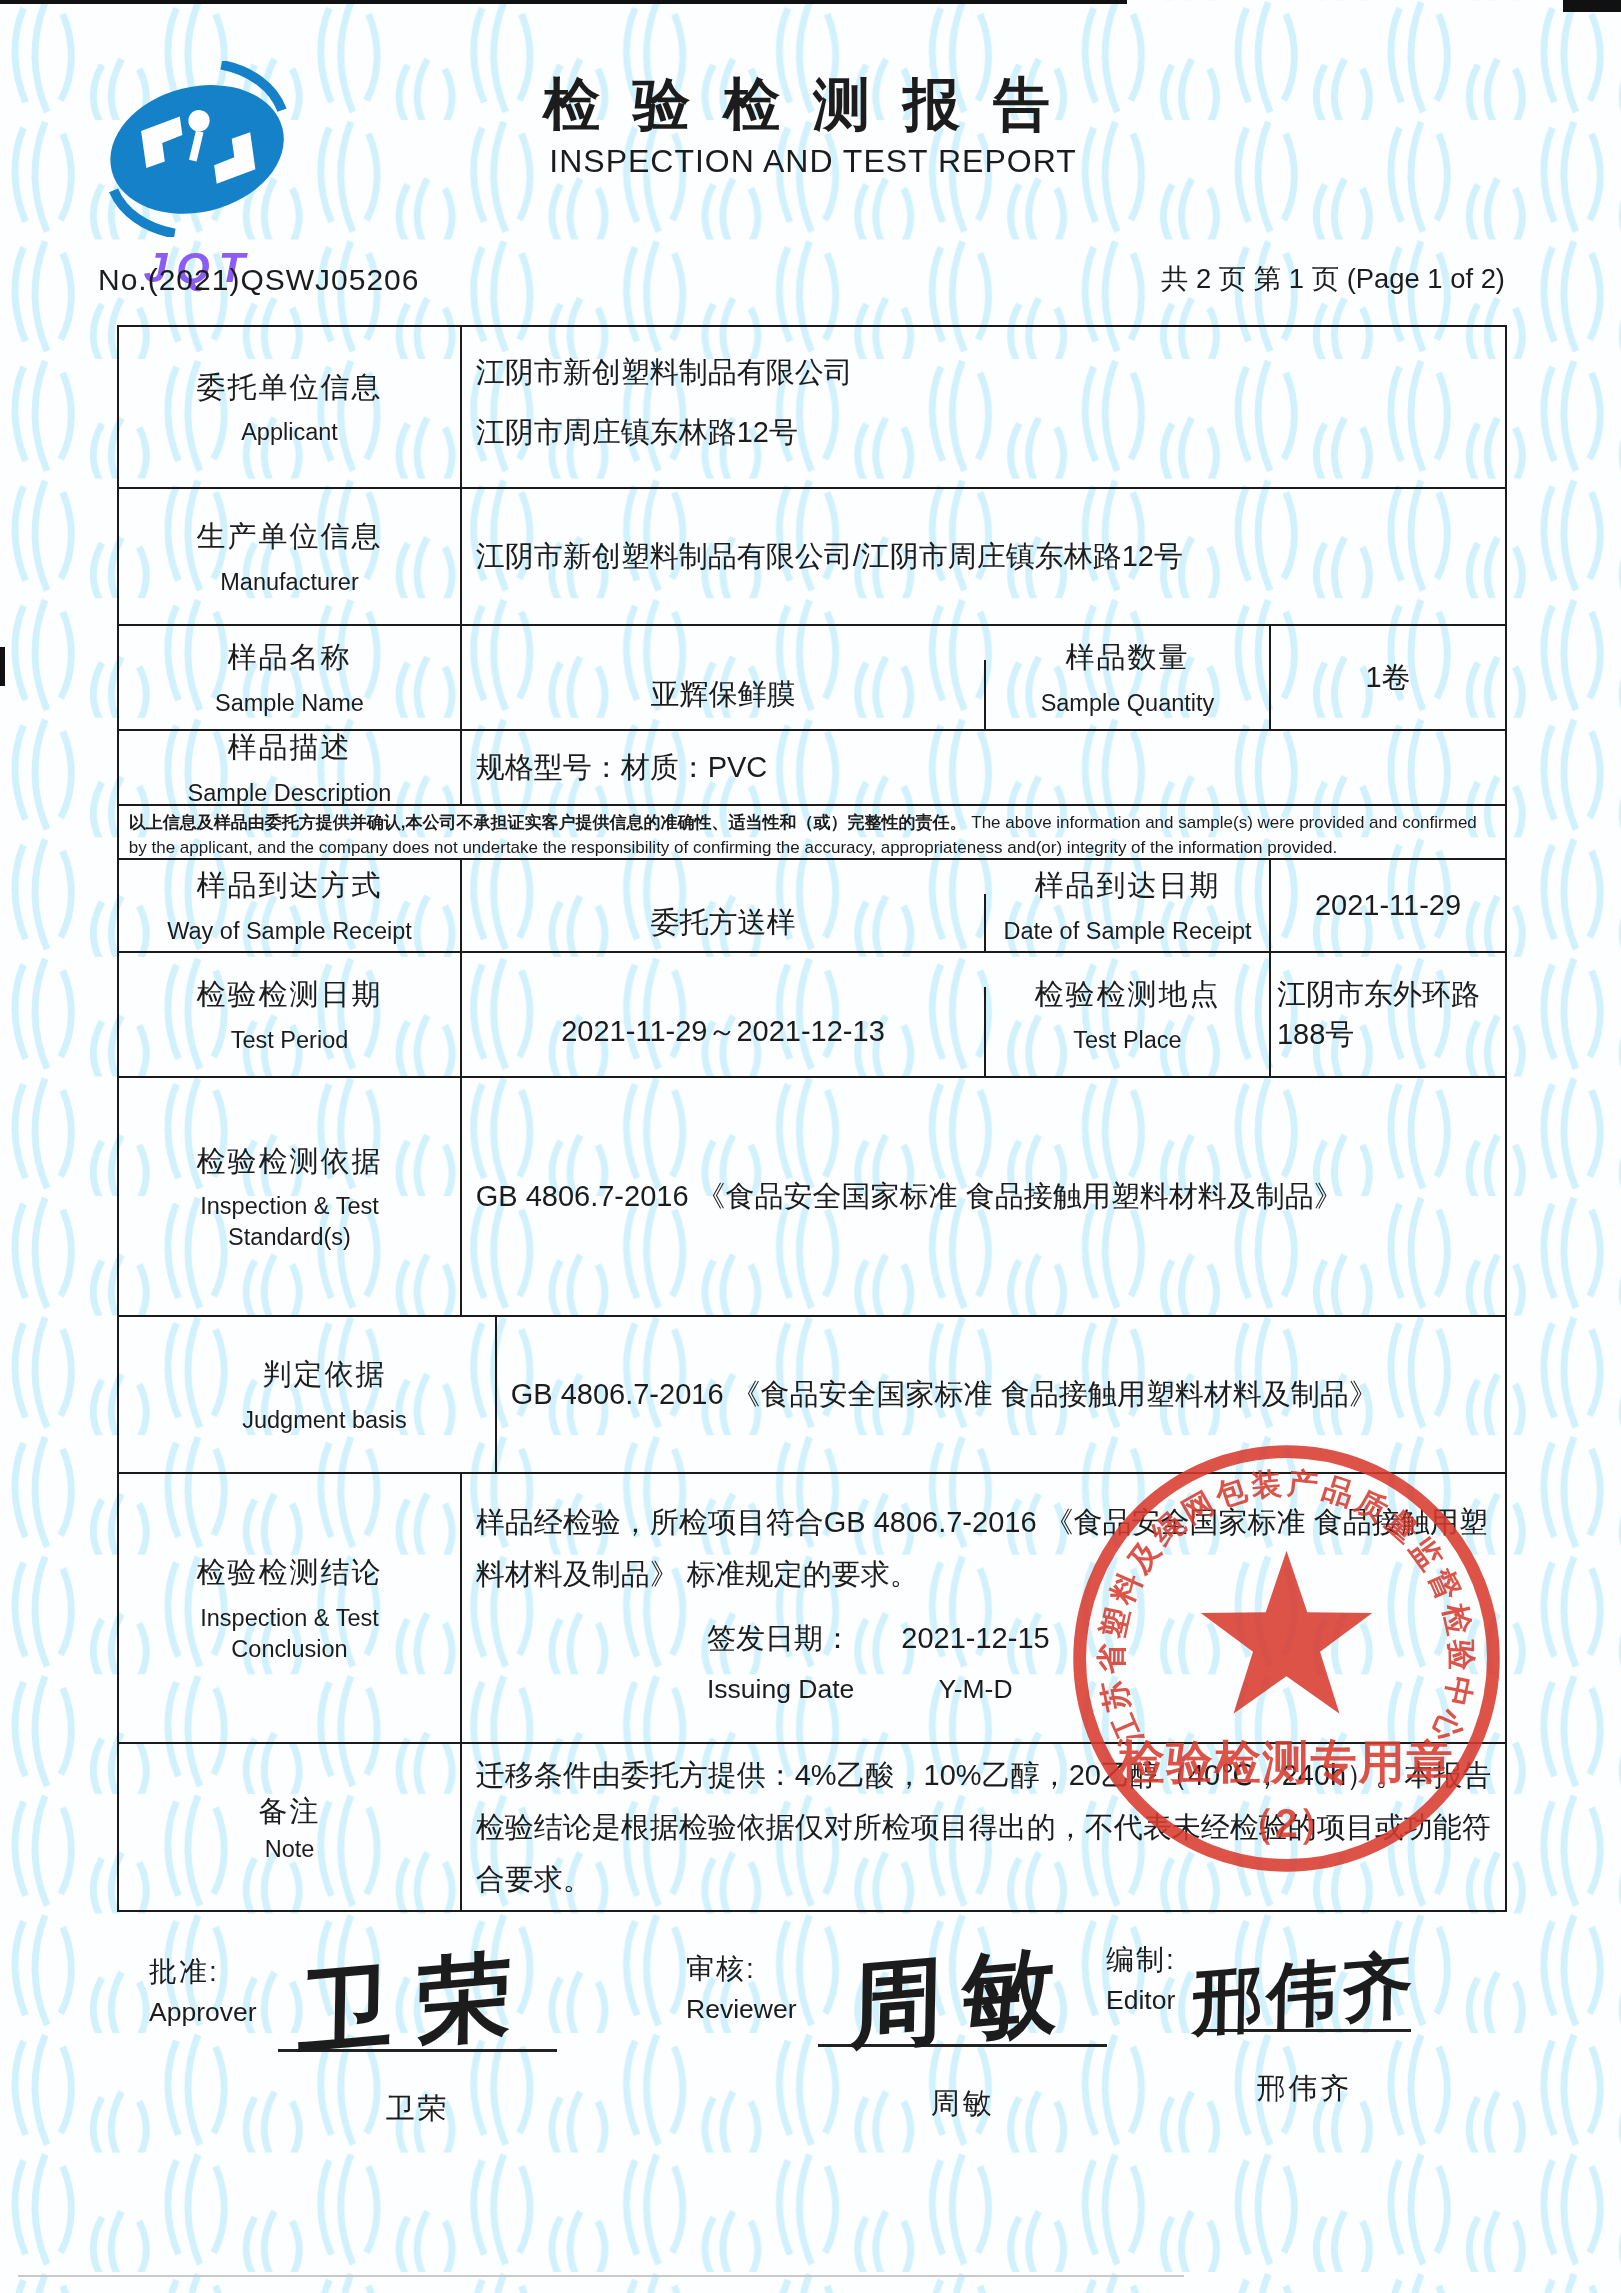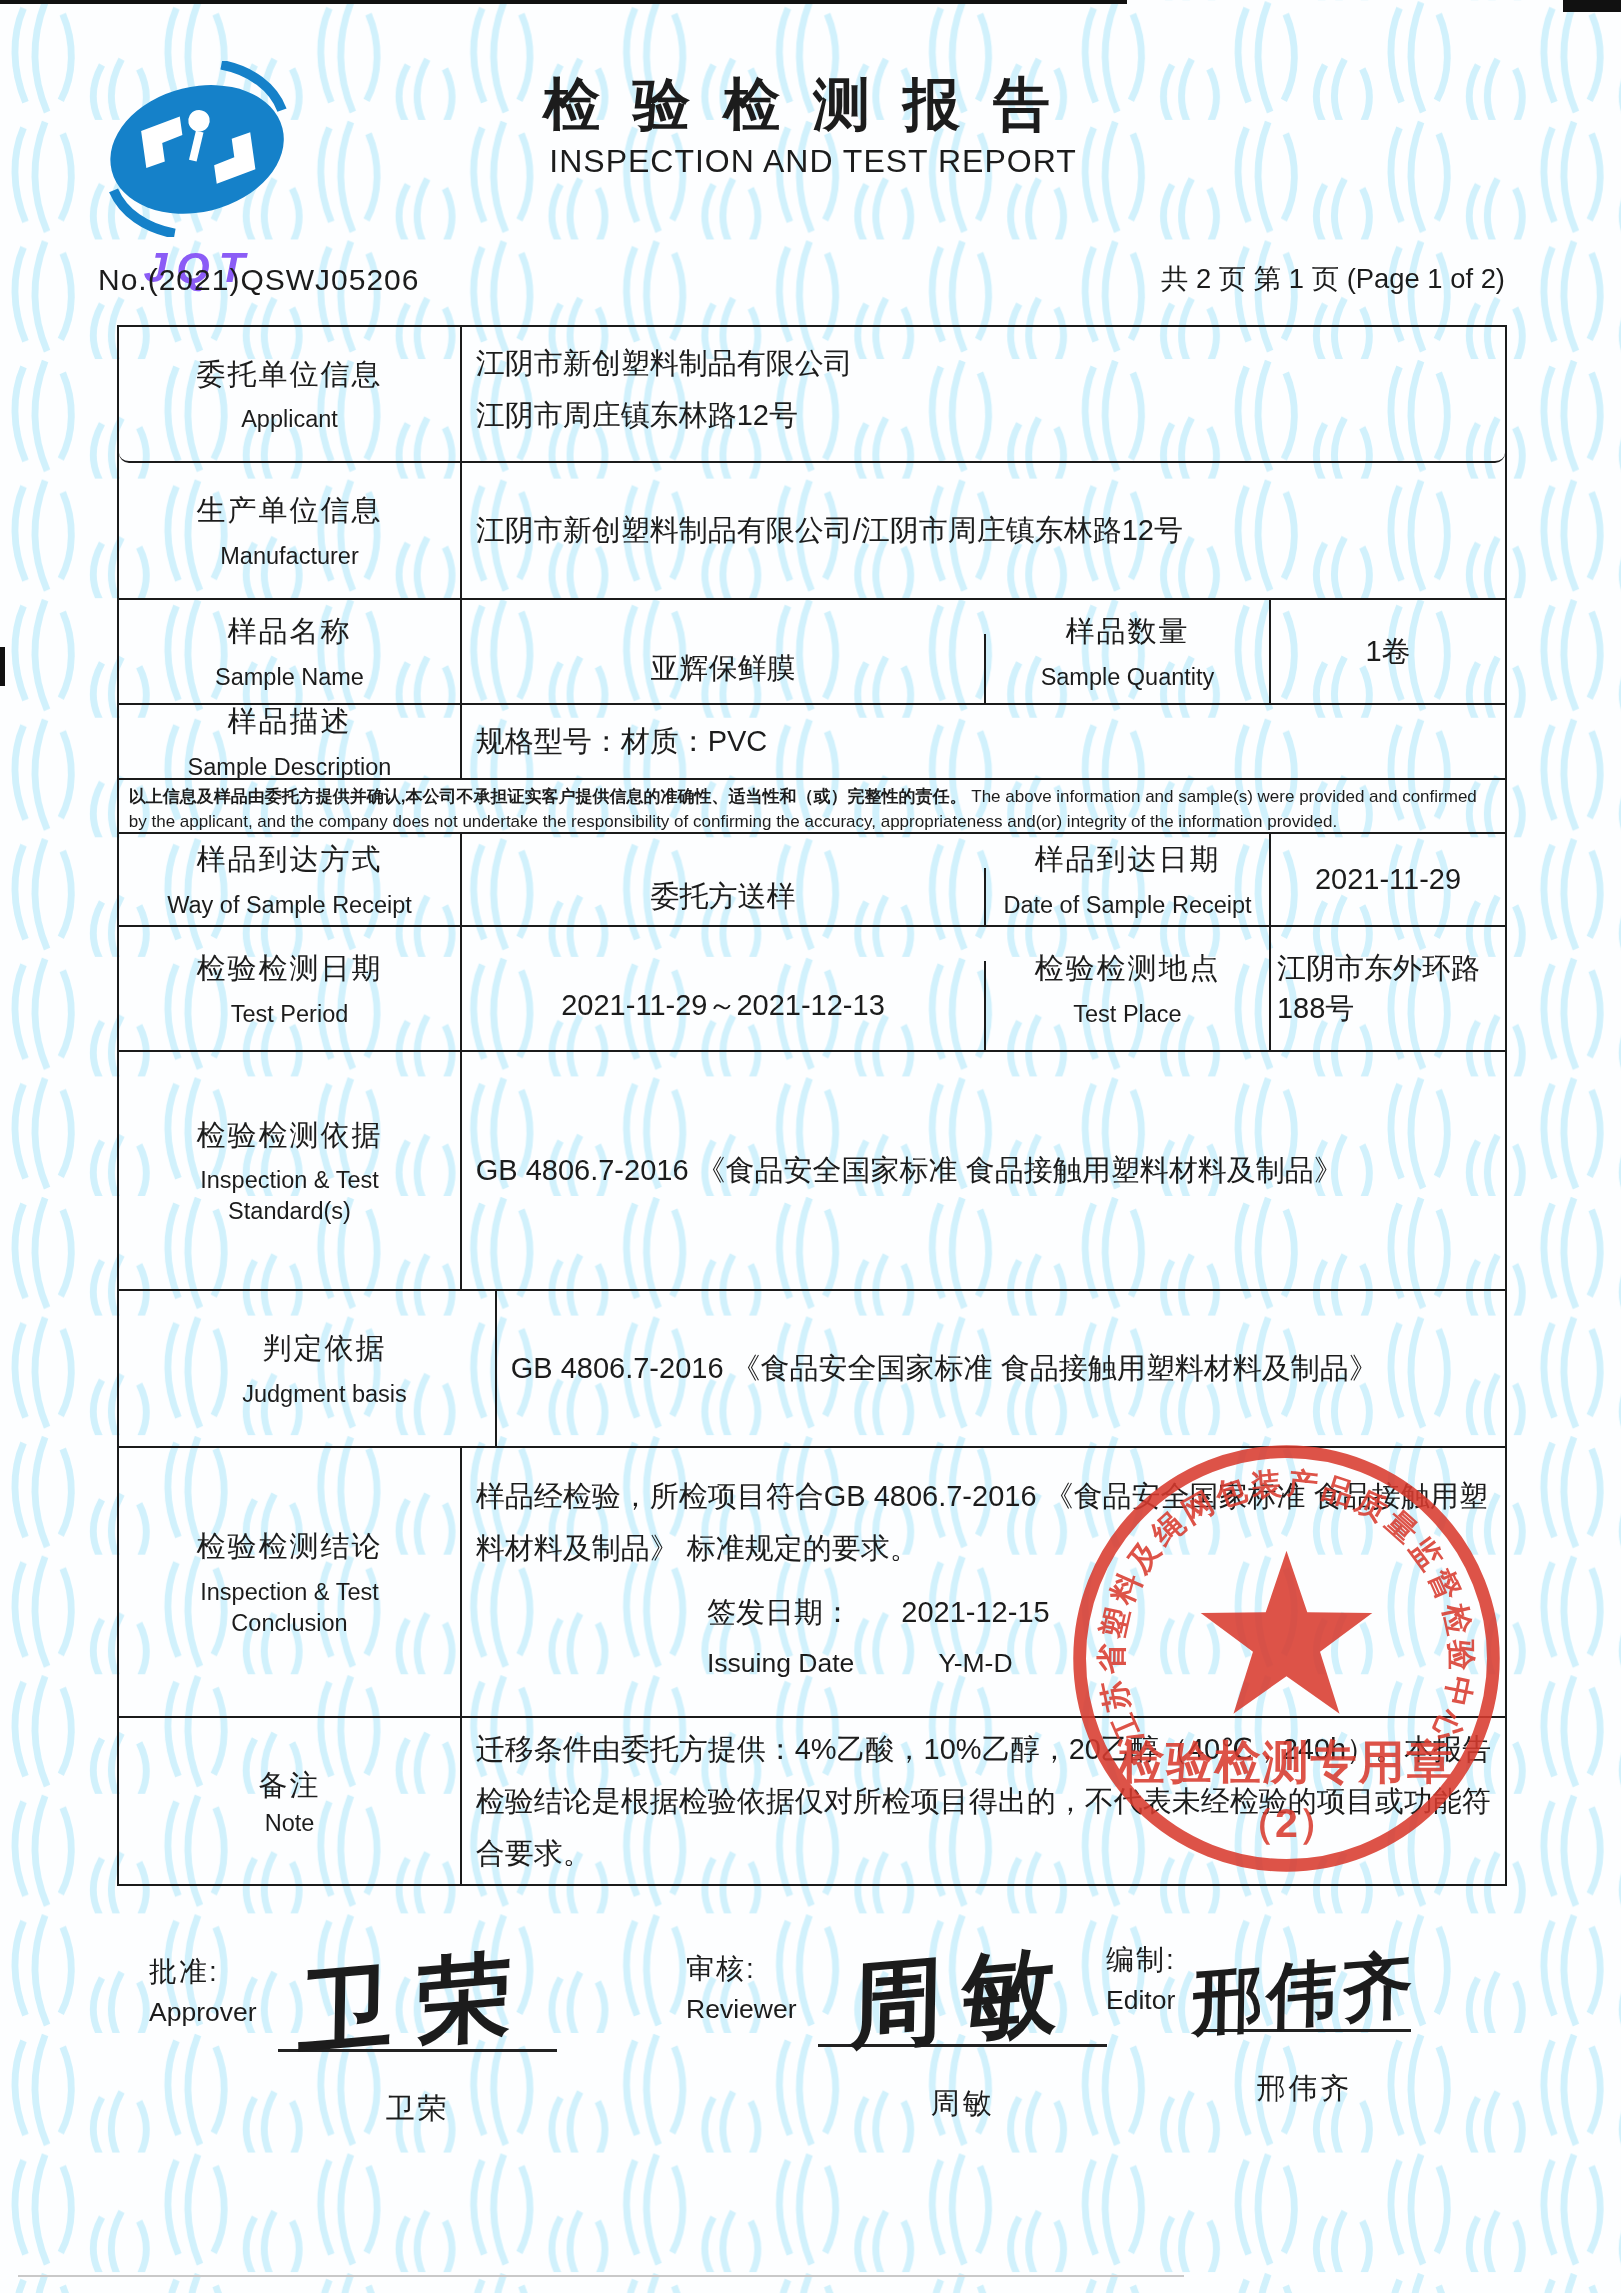--- a/index.html
+++ b/index.html
@@ -36,21 +36,21 @@
   .cell:last-child{border-right:none;}
   .w-label{width:343px;flex:none;}
   .w-c2{width:524px;flex:none;margin-top:34px;}
   .w-c3{width:285px;flex:none;}
   .grow{flex:1;}
   .lbl{display:flex;flex-direction:column;align-items:center;justify-content:center;gap:11.8px;text-align:center;}
   .lbl .cn{font-size:29px;letter-spacing:2px;}
   .lbl .en{font-size:23.5px;}
   .val{display:flex;align-items:center;font-size:29px;padding:0 11.8px 0 13.7px;}
   .val.center{justify-content:center;padding:0 5.9px;}
-  .h1r{height:136px;border-radius:10px;} .h2r{height:137px;} .h3r{height:105px;} .h4r{height:75px;}
+  .h1r{height:162px;} .h2r{height:137px;} .h3r{height:105px;} .h4r{height:75px;}
   .h5r{height:54px;}  .h6r{height:93px;}  .h7r{height:125px;} .h8r{height:239px;}
   .h9r{height:157px;padding-left:35px;} .h10r{height:270px;} .h11r{height:166px;}
   .applicant-val{flex-direction:column;align-items:flex-start;justify-content:space-evenly;padding-top:5.9px;padding-bottom:14px;}
   .disc{display:block;font-size:17px;line-height:1.5;padding:3.9px 9.8px;overflow:hidden;}
   .disc .cn{font-weight:bold;}
   .concl-val{align-items:flex-start;padding-top:22px;line-height:1.8;display:block;}
   .note-val{line-height:1.8;}
   .issue{position:absolute;left:245px;bottom:28px;display:grid;
     grid-template-columns:auto auto;column-gap:47px;row-gap:2px;font-size:29px;}
   .issue .en{font-size:26.5px;}

